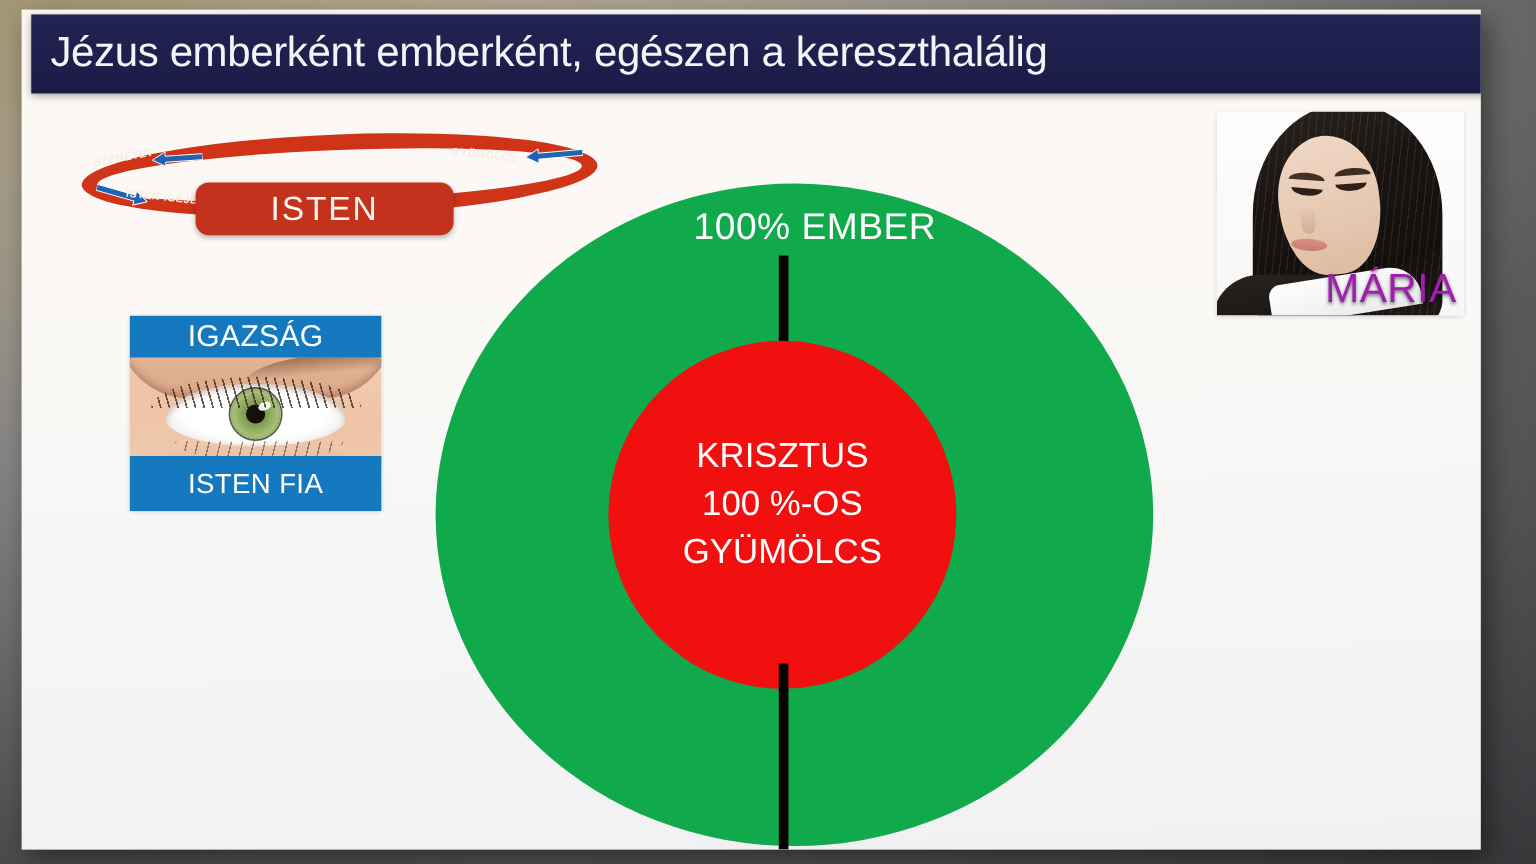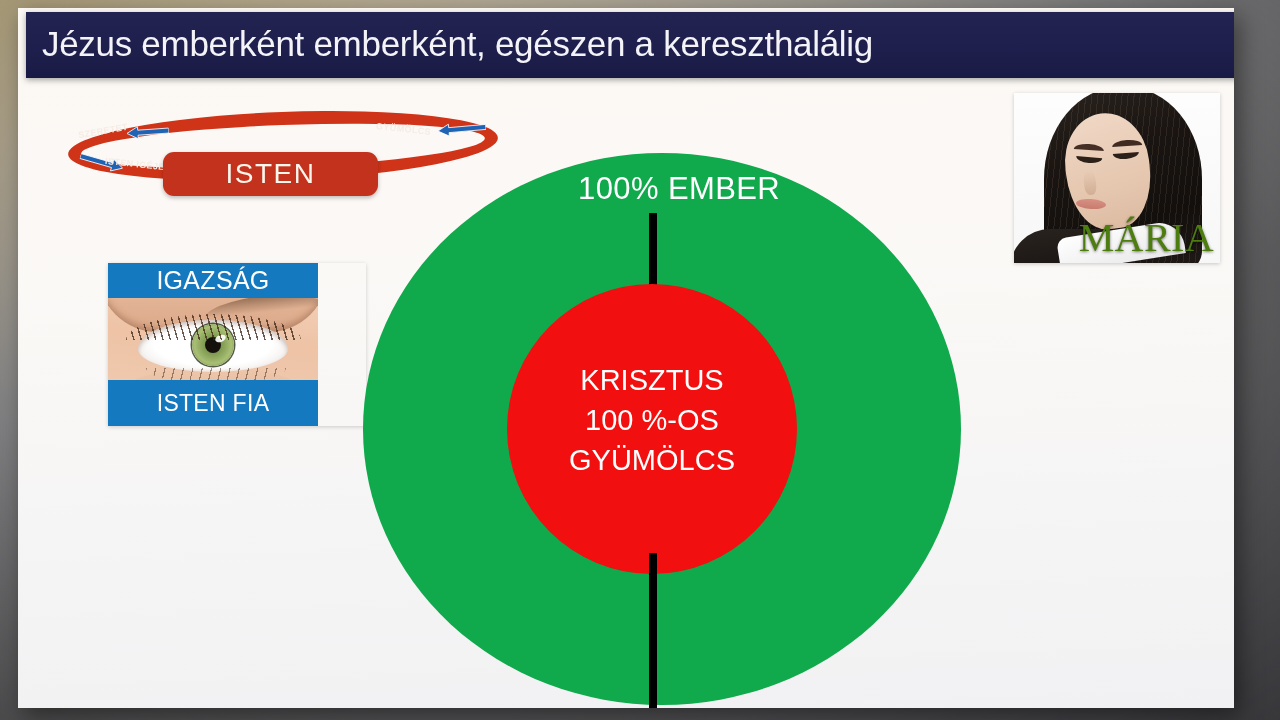--- a/index.html
+++ b/index.html
@@ -123,21 +123,20 @@
 
   
   #igazsag-card {
     position: absolute;
     left: 90px;
     top: 255px;
     width: 210px;
     height: 163px;
     box-shadow: 0 1px 4px rgba(0,0,0,0.18);
     overflow: hidden;
-    padding-left: 48px;
   }
   .card-bar {
     position: absolute;
     left: 0;
     width: 210px;
     height: 35px;
     background: #1579c0;
     display: flex;
     align-items: center;
     justify-content: center;
@@ -393,25 +392,25 @@
   .shoulder {
     position: absolute; left: -4px; bottom: -10px;
     width: 120px; height: 44px;
     background: linear-gradient(170deg, #2a2420 0%, #15110f 100%);
     border-radius: 40px 30px 0 0;
   }
   #maria-label {
     position: absolute;
     right: 6px;
     bottom: 2px;
-    color: #4d7c0f;
-    font-size: 40px;
+    color: #a21caf;
+    font-size: 34px;
     letter-spacing: 0.4px;
     text-shadow: 0 1px 3px rgba(0,0,0,0.55);
-    font-family: Liberation Serif, serif;
+    font-family: Liberation Sans, sans-serif;
   }
 </style>
 </head>
 <body>
 
 <div id="stage">
 
   <div id="slide">
 
     <div id="title-bar">

